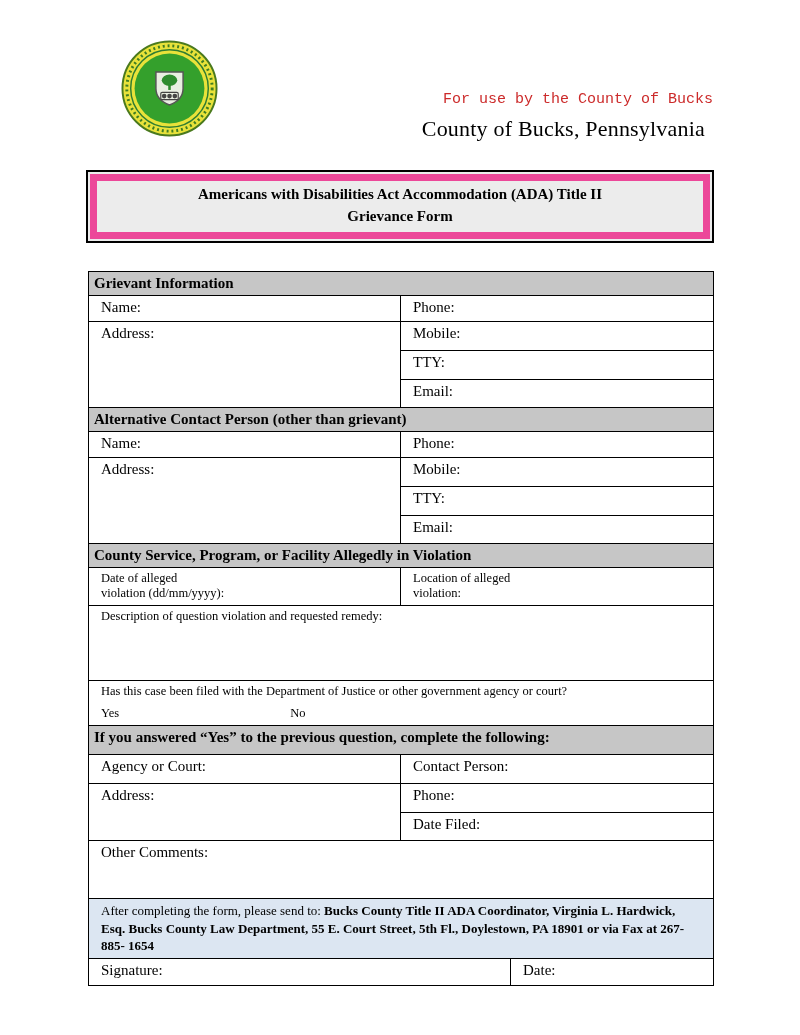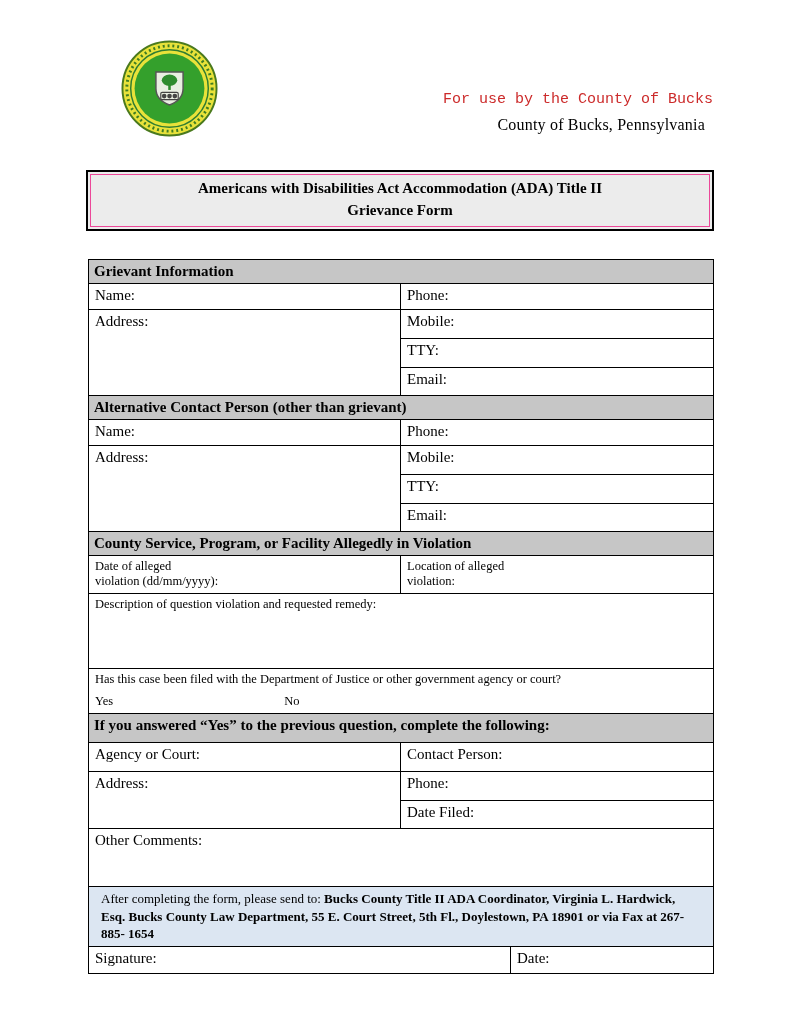--- a/index.html
+++ b/index.html
@@ -11,46 +11,46 @@
     position: relative;
   }
   .header { position: relative; height: 170px; }
   .seal { position: absolute; left: 121px; top: 40px; width: 97px; height: 97px; }
   .for-use {
     position: absolute; right: 87px; top: 91px;
     font-size: 15px; color: #cc2a2a; font-family: Liberation Mono, monospace;
   }
   .county-title {
     position: absolute; right: 95px; top: 116px;
-    font-size: 16px; letter-spacing: 0.2px;
+    font-size: 22px; letter-spacing: 0.2px;
   }
   .title-box {
     margin: 0 86px;
     border: 2px solid #000;
     background: #ececec;
     padding: 2px;
   }
   .title-box-inner {
-    border: 1px solid #ec4899;
+    border: 7px solid #ec4899;
     background: #ececec;
     text-align: center;
     font-weight: bold;
     font-size: 15px;
     line-height: 1.45;
     padding: 3px 0 4px 0;
   }
   .form-table {
     border-collapse: collapse;
     table-layout: fixed;
     width: 625px;
     margin: 28px 0 0 88px;
   }
   .form-table td {
     border: 1px solid #000;
-    padding: 3px 6px;
+    padding: 3px 12px;
     font-size: 15px;
     vertical-align: top;
     overflow: hidden;
   }
   td.sec {
     background: #c6c6c6;
     font-weight: bold;
     padding-left: 5px;
   }
   td.small, .small { font-size: 12.5px; line-height: 1.25; }

